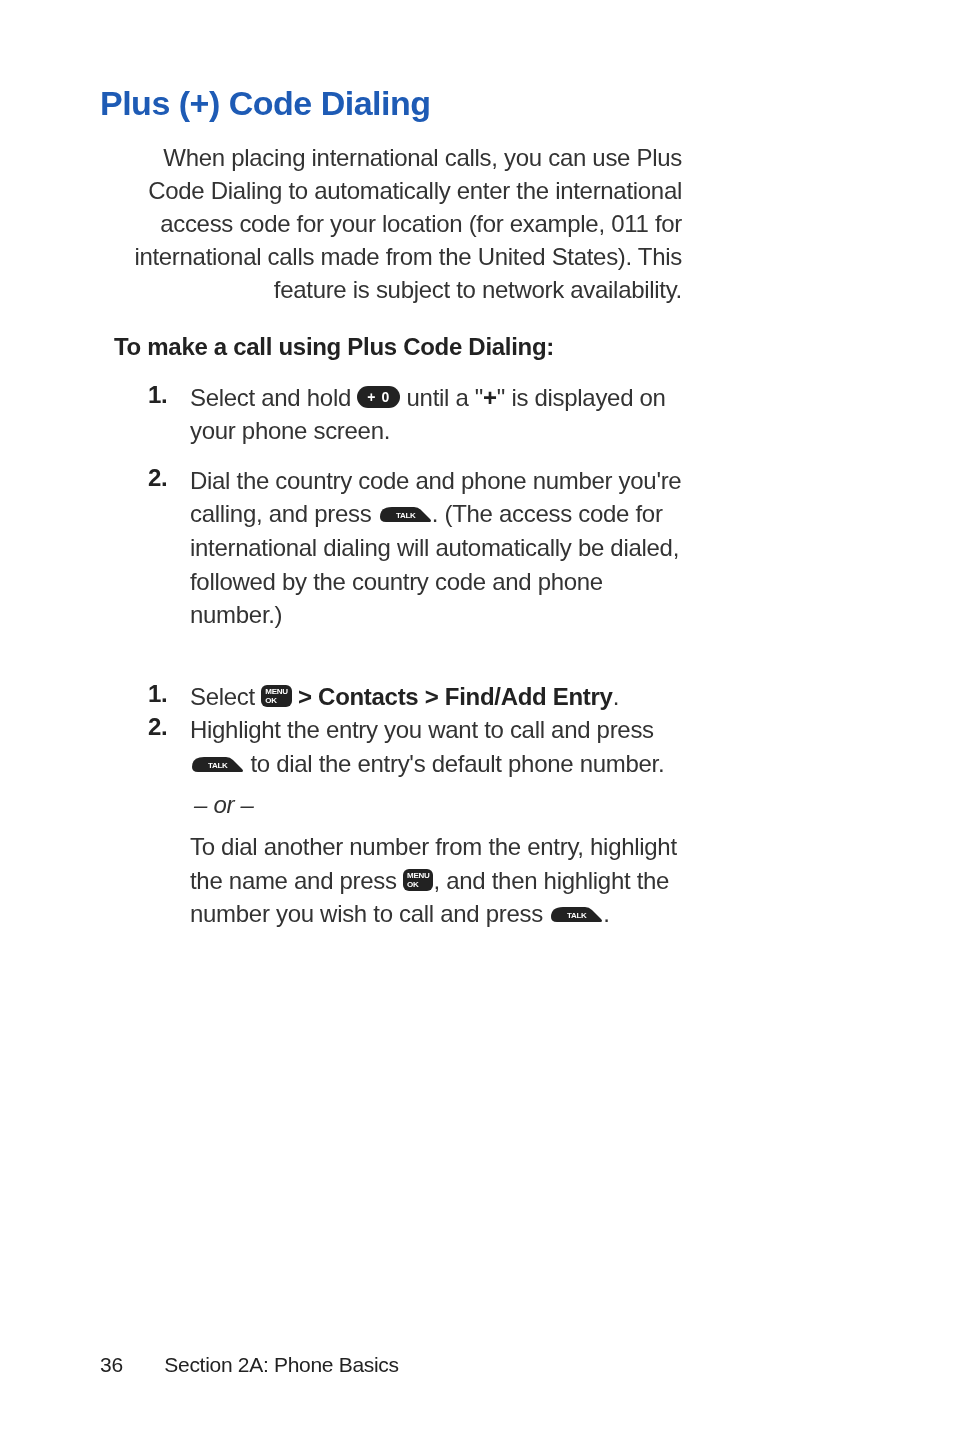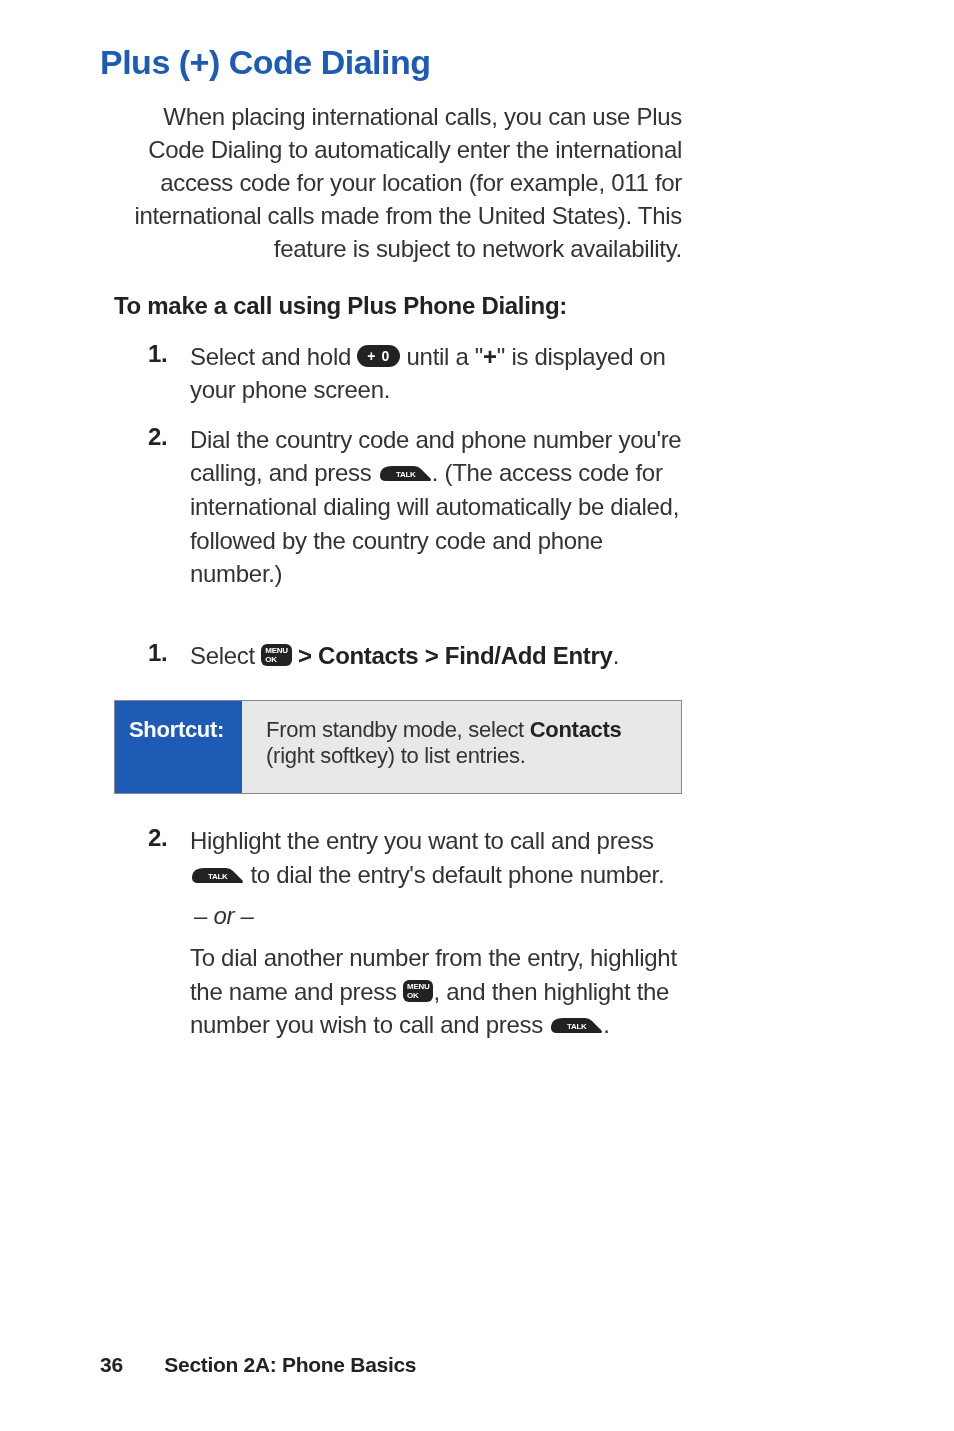--- a/index.html
+++ b/index.html
@@ -6,21 +6,21 @@
     margin: 0;
     padding: 0;
     background: #fff;
     font-family: "Helvetica Neue", Helvetica, Arial, sans-serif;
     -webkit-font-smoothing: antialiased;
   }
   .page {
     box-sizing: border-box;
     width: 770px;
     height: 1431px;
-    padding: 43px 80px 0 100px;
+    padding: 84px 80px 0 100px;
     color: #222;
     position: relative;
   }
   .h1 {
     color: #1e5bb5;
     font-weight: 700;
     font-size: 34px;
     letter-spacing: -0.5px;
     margin: 0 0 18px 0;
     font-stretch: condensed;
@@ -145,40 +145,40 @@
     letter-spacing: -0.3px;
     padding: 16px 14px 24px 24px;
     font-stretch: condensed;
   }
   .shortcut-body .b { font-weight: 700; color:#222; }
 
   .footer {
     position: absolute;
     left: 100px;
     bottom: 54px;
-    font-weight: 700;
+    font-weight: 400;
     font-size: 21px;
     letter-spacing: -0.3px;
     font-stretch: condensed;
   }
   .footer .pgnum { display:inline-block; margin-right: 36px; }
 
   .spacer-28 { height: 28px; }
   .spacer-20 { height: 20px; }
 </style>
 </head>
 <body>
 
 <div class="page">
 
   <h2 class="h1">Plus (+) Code Dialing</h2>
 
   <p class="intro">When placing international calls, you can use Plus Code Dialing to automatically enter the international access code for your location (for example, 011 for international calls made from the United States). This feature is subject to network availability.</p>
 
-  <p class="subhead">To make a call using Plus Phone Dialing:</p>
+  <p class="subhead">To make a call using Plus Code Dialing:</p>
 
   <ol class="steps">
     <li>
       <div class="num">1.</div>
       <div class="step-body">
         <span>Select and hold </span>
         <span class="key-pill">+ 0</span>
         <span> until a "</span><span class="b">+</span><span>" is displayed on your phone screen.</span>
       </div>
     </li>
@@ -206,26 +206,20 @@
     <li>
       <div class="num">1.</div>
       <div class="step-body">
         <span>Select </span>
         <span class="key-menu"><span class="l1">MENU</span><span class="l2">OK</span></span>
         <span class="b"> &gt; Contacts &gt; Find/Add Entry</span><span>.</span>
       </div>
     </li>
   </ol>
 
-  <div class="shortcut-box">
-    <div class="shortcut-label">Shortcut:</div>
-    <div class="shortcut-body">
-      <span>From standby mode, select </span><span class="b">Contacts</span><span> (right softkey) to list entries.</span>
-    </div>
-  </div>
 
   <ol class="steps">
     <li>
       <div class="num">2.</div>
       <div class="step-body">
         <div class="step-block">
           <span>Highlight the entry you want to call and press </span>
           <span class="key-talk">
             <svg viewBox="0 0 54 22" width="54" height="22">
               <path d="M2 14 Q2 4 14 4 L36 4 Q40 4 43 7 L52 16 Q54 18 52 19 L8 19 Q2 19 2 14 Z" fill="#222"></path>

